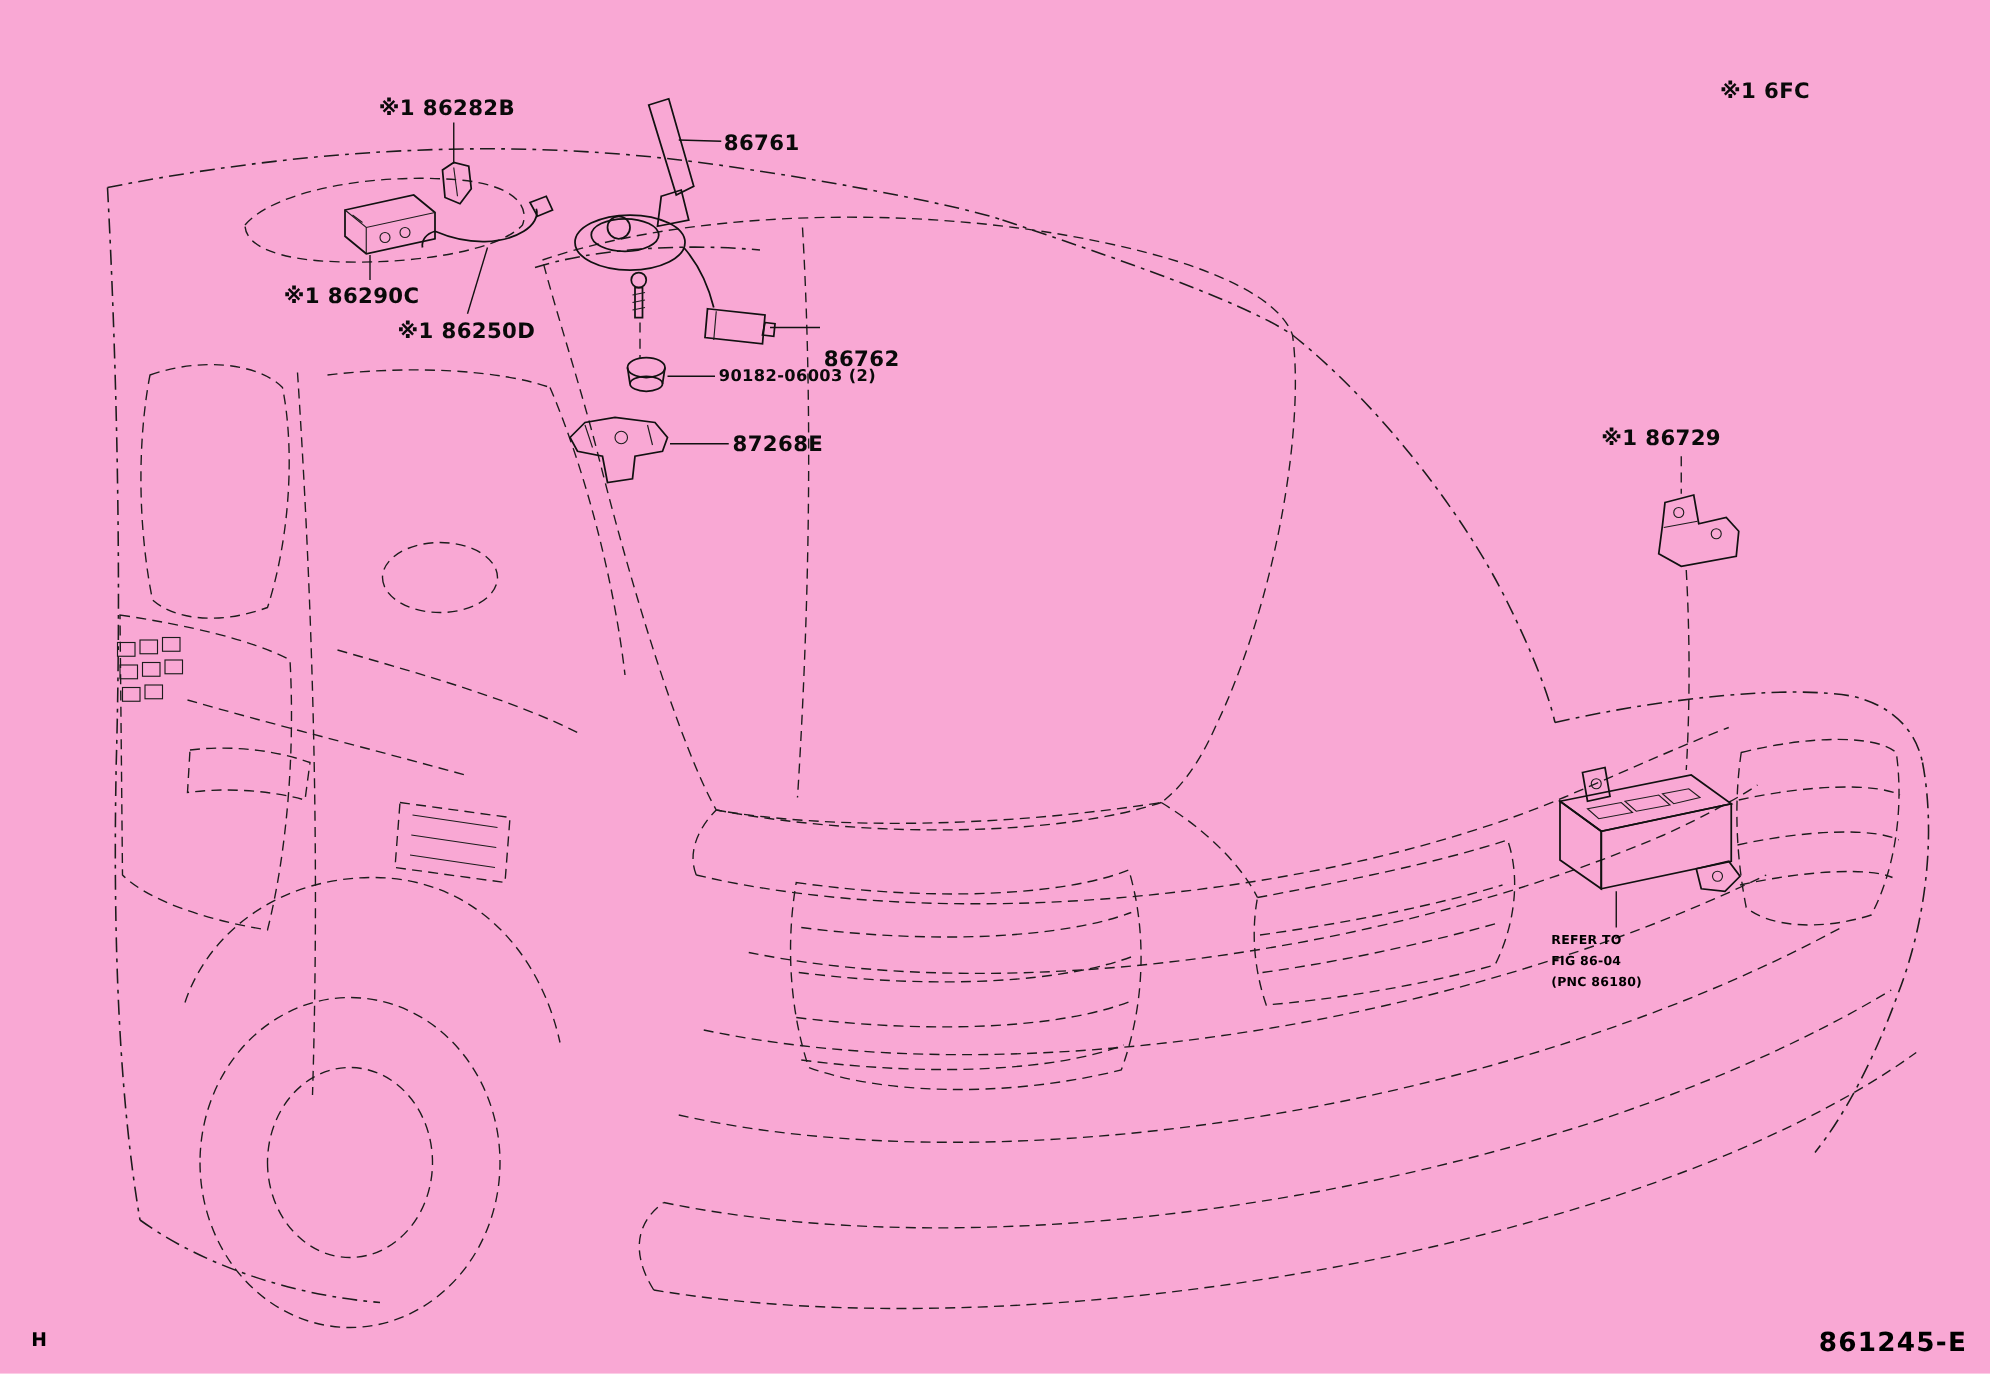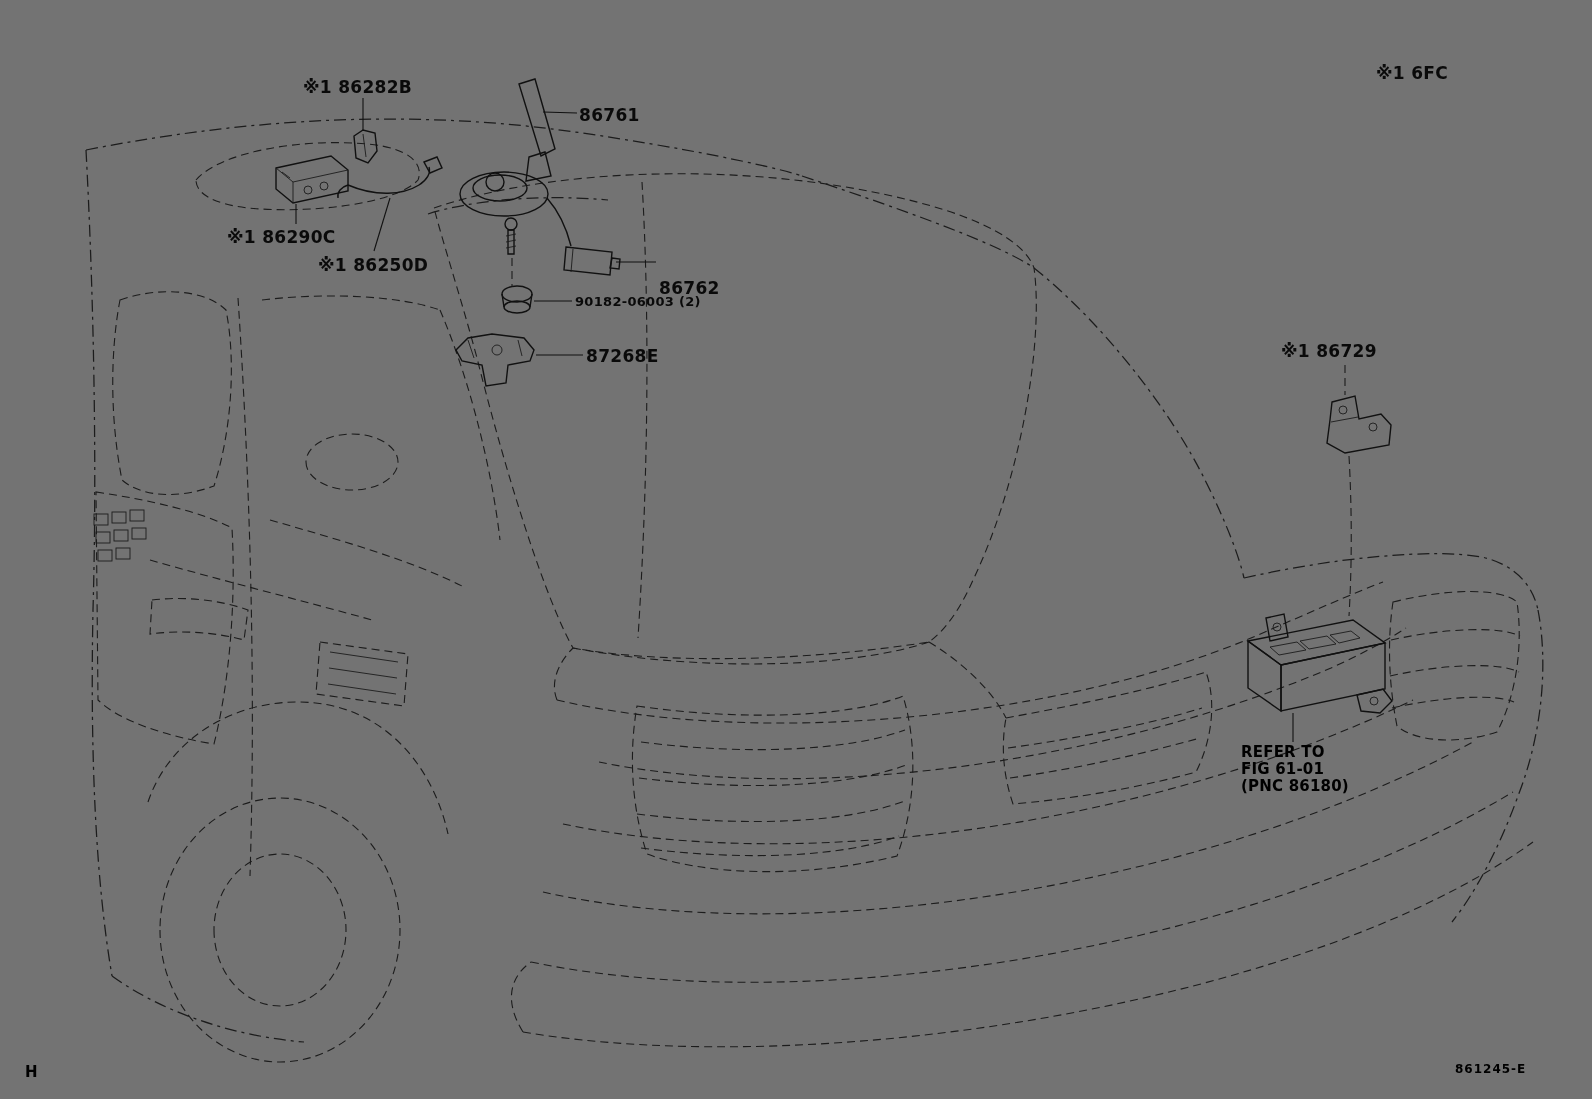--- a/index.html
+++ b/index.html
@@ -1,36 +1,36 @@
 <!DOCTYPE html>
 <html><head>
 <meta charset="utf-8">
 <style>
   html, body { margin: 0; padding: 0; background: #ffffff; }
   .stage {
     position: relative;
     width: 1592px;
     height: 1099px;
-    background: #737373;
+    background: #f9a8d4;
     overflow: hidden;
     font-family: "DejaVu Sans", sans-serif;
     color: #000;
   }
   .stage svg { position: absolute; left: 0; top: 0; }
   .lbl {
     position: absolute;
     white-space: nowrap;
     font-weight: bold;
     font-size: 17px;
     letter-spacing: 0.3px;
     color: #0a0a0a;
   }
   .lbl-small { font-size: 13px; }
-  .refer-block { position: absolute; font-weight: bold; font-size: 15px; line-height: 17px; letter-spacing: 0.2px; }
-  .footer-code { position: absolute; font-weight: bold; font-size: 12px; letter-spacing: 1px; }
+  .refer-block { position: absolute; font-weight: bold; font-size: 10px; line-height: 17px; letter-spacing: 0.2px; }
+  .footer-code { position: absolute; font-weight: bold; font-size: 21px; letter-spacing: 1px; }
   .footer-h { position: absolute; font-weight: bold; font-size: 15px; }
   
   .ph { fill: none; stroke: #1c1c1c; stroke-width: 1.25; stroke-dasharray: 12 5 3 5; }
   .dl { fill: none; stroke: #1c1c1c; stroke-width: 1.1;  stroke-dasharray: 8 5; }
   .sl { fill: none; stroke: #111;     stroke-width: 1.4; }
   .tn { fill: none; stroke: #1c1c1c; stroke-width: 0.9; }
   .ld { fill: none; stroke: #111;     stroke-width: 1.1; }
 </style>
 </head>
 <body>
@@ -215,21 +215,21 @@
   <div class="lbl" style="left:659px; top:254px;margin-top:24px;">86762</div>
 
   <div class="lbl lbl-small" style="left:575px; top:294px;">90182-06003 (2)</div>
 
   <div class="lbl" style="left:586px; top:346px;text-align:right;">87268E</div>
 
   <div class="lbl" style="left:1281px; top:341px;">※1 86729</div>
 
   <div class="refer-block" style="left:1241px; top:744px;">
     <div>REFER TO</div>
-    <div>FIG 61-01</div>
+    <div>FIG 86-04</div>
     <div>(PNC 86180)</div>
   </div>
 
   <div class="footer-code" style="left:1455px; top:1062px;">861245-E</div>
 
   <div class="footer-h" style="left:25px; top:1063px;">H</div>
 
 </div>
 
 </body></html>

